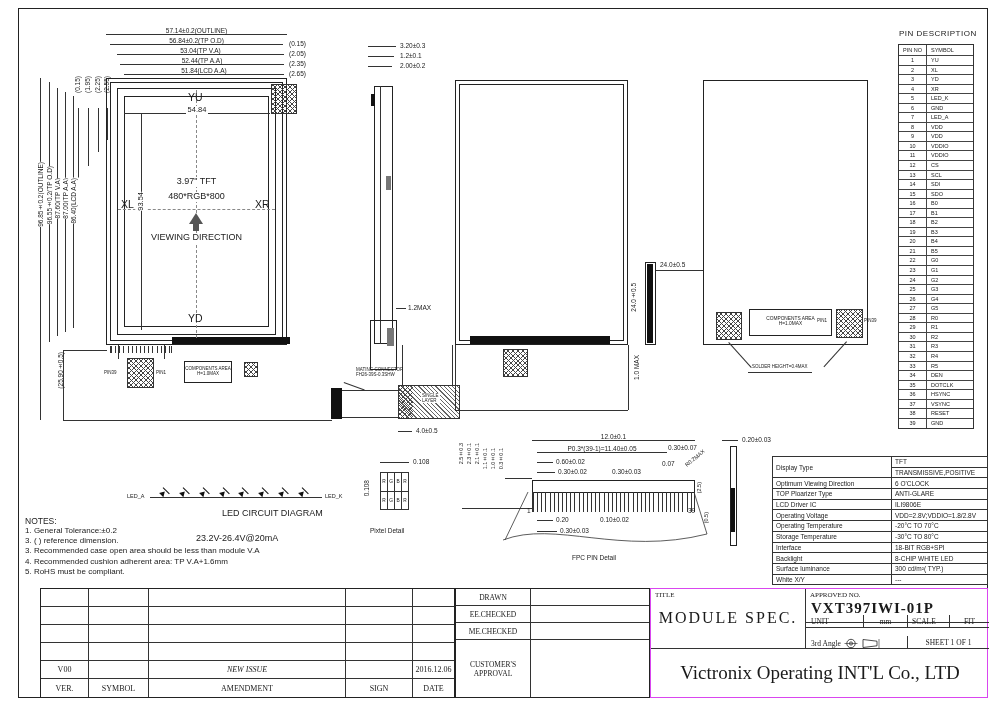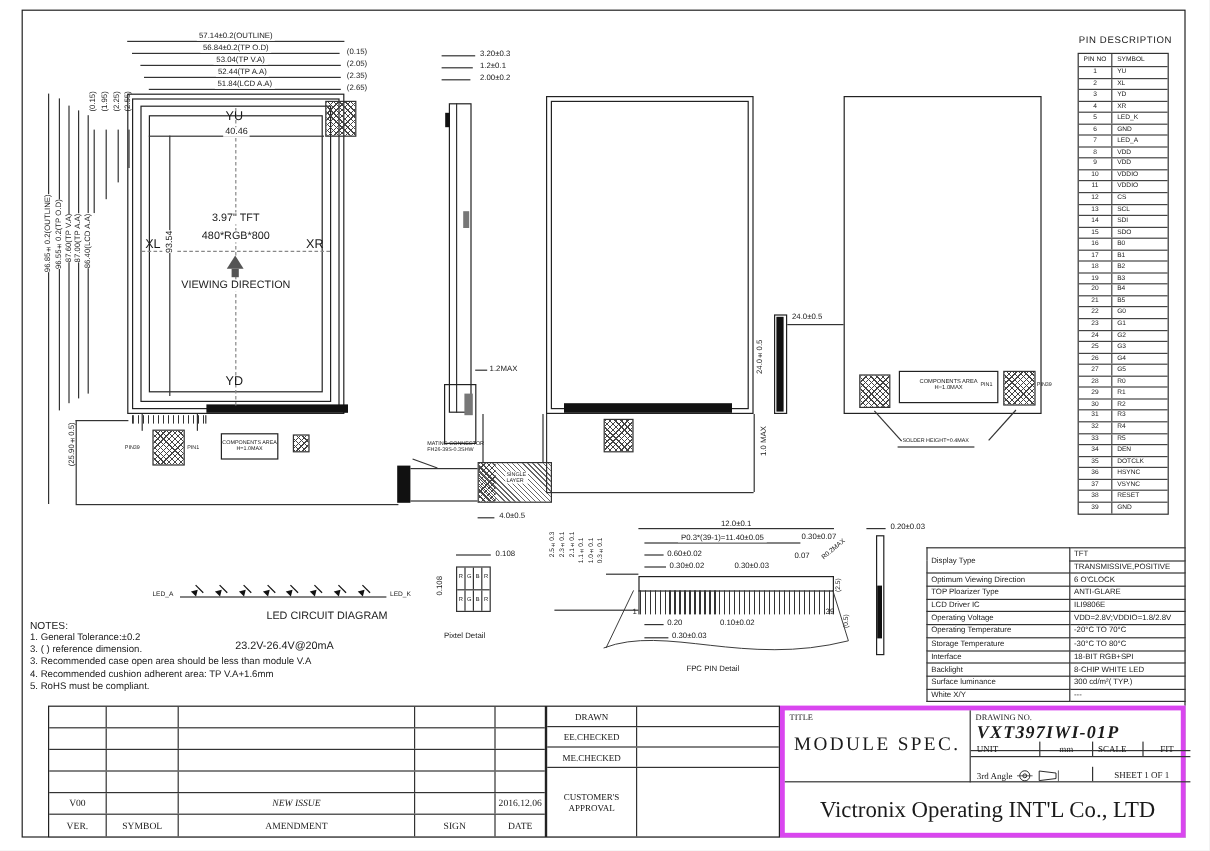--- a/index.html
+++ b/index.html
@@ -53,21 +53,21 @@
   .rv-cell:last-child{border-right:none;text-align:right;}
   
   #approval{position:absolute;left:455px;top:588px;width:195px;height:110px;border:1px solid #222;box-sizing:border-box;
     display:flex;flex-direction:column;background:#fff;font-family:"Liberation Serif",serif;}
   .ap-row{display:flex;height:17px;border-bottom:1px solid #333;box-sizing:border-box;}
   .ap-label{width:75px;border-right:1px solid #333;box-sizing:border-box;font-size:7.5px;
     display:flex;align-items:center;justify-content:center;text-align:center;}
   .ap-value{flex:1;}
   .ap-customer{flex:1;border-bottom:none;}
   
-  #titleblock{position:absolute;left:650px;top:588px;width:338px;height:110px;border:4px solid #d946ef;box-sizing:border-box;
+  #titleblock{position:absolute;left:650px;top:588px;width:338px;height:110px;border:1px solid #d946ef;box-sizing:border-box;
     font-family:"Liberation Serif",serif;background:#fff;}
   .tb-small{font-size:7px;}
   .led{position:relative;display:inline-block;width:11px;height:11px;transform:rotate(-45deg);}
   .led::before{content:"";position:absolute;left:0;top:2px;border-top:3.2px solid transparent;
     border-bottom:3.2px solid transparent;border-left:5.5px solid #111;}
   .led::after{content:"";position:absolute;left:5.5px;top:1px;width:1.6px;height:8.5px;background:#111;}
   #pixel-grid{position:absolute;left:380px;top:472px;width:29px;height:38px;border:1px solid #333;box-sizing:border-box;
     display:flex;flex-direction:column;}
   .px-row{flex:1;display:flex;border-bottom:1px solid #333;box-sizing:border-box;}
   .px-row:last-child{border-bottom:none;}
@@ -106,21 +106,21 @@
       <span class="t9 bgw">480*RGB*800</span>
     </div>
   <div class="arrow-up" style="left:189px;top:213px;"></div>
   <div class="abs" style="left:193px;top:224px;width:6px;height:7px;background:#555;"></div>
   <div class="cdim" style="left:106px;top:233px;width:181px;">
       <span class="t9 bgw">VIEWING DIRECTION</span>
     </div>
 
   <div class="hl" style="left:124px;top:113px;width:146px;"></div>
   <div class="cdim" style="left:124px;top:106px;width:146px;">
-      <span class="t7 bgw">40.46</span>
+      <span class="t7 bgw">54.84</span>
     </div>
   <div class="vl" style="left:141px;top:113px;height:217px;"></div>
   <span class="abs t7 rot bgw" style="left:135px;top:192px;">93.54</span>
 
   <div class="hl" style="left:106px;top:34px;width:181px;"></div>
   <div class="hl" style="left:110px;top:44px;width:173px;"></div>
   <div class="hl" style="left:117px;top:54px;width:167px;"></div>
   <div class="hl" style="left:120px;top:64px;width:164px;"></div>
   <div class="hl" style="left:124px;top:74px;width:160px;"></div>
   <div class="cdim" style="left:106px;top:27px;width:181px;">
@@ -615,22 +615,22 @@
   </div>
 
   <div id="titleblock">
 
     <div style="position:absolute;left:0;top:0;width:155px;height:60px;border-right:1px solid #333;border-bottom:1px solid #333;box-sizing:border-box;">
       <div class="tb-small" style="position:absolute;left:4px;top:2px;">TITLE</div>
       <div style="position:absolute;left:0;top:20px;width:100%;text-align:center;font-size:16px;letter-spacing:2px;">MODULE  SPEC.</div>
     </div>
 
     <div style="position:absolute;left:155px;top:0;width:183px;height:34px;border-bottom:1px solid #333;box-sizing:border-box;">
-      <div class="tb-small" style="position:absolute;left:4px;top:2px;">DRAWING  NO.</div>
-      <div style="position:absolute;left:5px;top:11px;font-size:15px;font-weight:bold;letter-spacing:1px;font-style:italic;">VXT397IWI-01P</div>
+      <div class="tb-small" style="position:absolute;left:4px;top:2px;">APPROVED  NO.</div>
+      <div style="position:absolute;left:5px;top:11px;font-size:15px;font-weight:bold;letter-spacing:1px;">VXT397IWI-01P</div>
     </div>
 
     <div style="position:absolute;left:155px;top:26px;width:183px;height:13px;border-bottom:1px solid #333;box-sizing:border-box;display:flex;">
       <div style="width:58px;border-right:1px solid #333;box-sizing:border-box;font-size:7.5px;padding:2px 0 0 5px;">UNIT</div>
       <div style="width:44px;border-right:1px solid #333;box-sizing:border-box;font-size:7.5px;padding-top:2px;text-align:center;">mm</div>
       <div style="width:42px;border-right:1px solid #333;box-sizing:border-box;font-size:7.5px;padding:2px 0 0 4px;">SCALE</div>
       <div style="flex:1;font-size:7.5px;padding-top:2px;text-align:center;">FIT</div>
     </div>
 
     <div style="position:absolute;left:155px;top:47px;width:183px;height:13px;border-bottom:1px solid #333;box-sizing:border-box;display:flex;">

